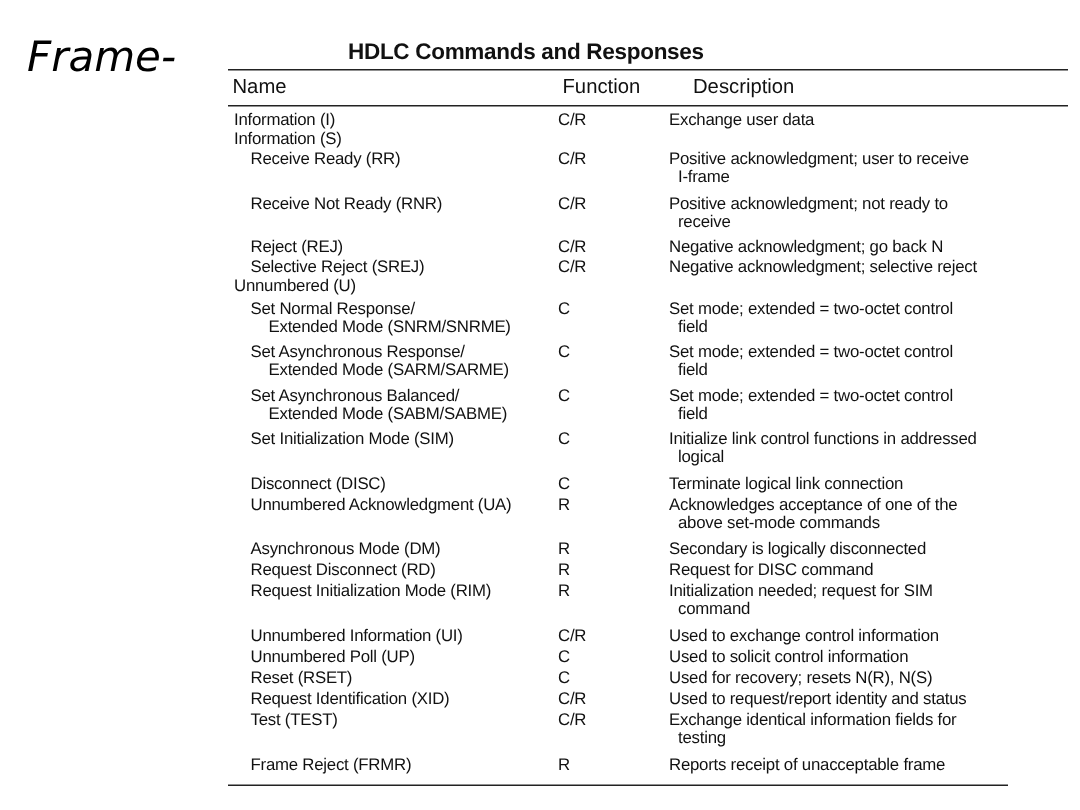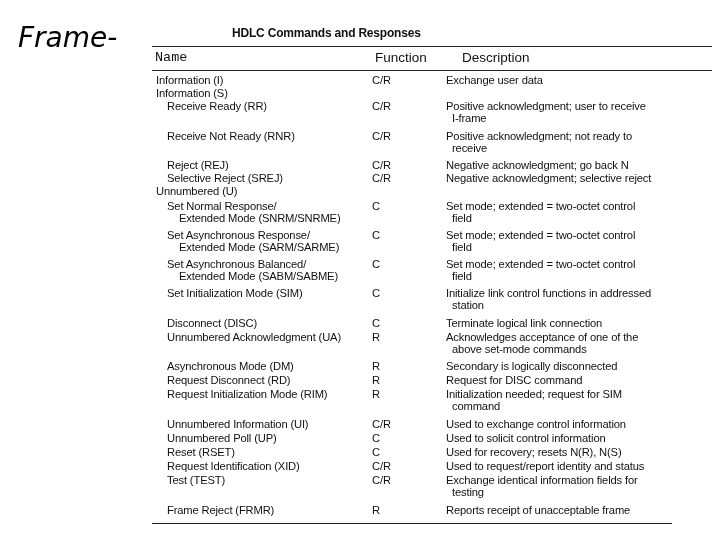--- a/index.html
+++ b/index.html
@@ -8,28 +8,28 @@
       font-family: "Liberation Sans", sans-serif; color: #111;
     }
     .slide-title {
       position: absolute; left: 18px; top: 22px;
       font-family: "DejaVu Sans", sans-serif; font-size: 28px; line-height: 31px;
       color: #000;
     }
     .slide-title div { white-space: nowrap; font-style: italic; }
     .table-wrap { position: absolute; left: 150px; top: 26px; width: 565px; }
     .table-caption {
-      position: absolute; left: 82px; top: 0px; font-weight: bold; font-size: 12px; letter-spacing: -0.2px;
+      position: absolute; left: 82px; top: 0px; font-weight: bold; font-size: 15px; letter-spacing: -0.2px;
     }
     .rule { position: absolute; left: 2px; height: 0; border-top: 1.6px solid #222; }
     .rule.top { top: 20px; width: 560px; }
     .rule.mid { top: 44px; width: 560px; border-top-width: 1.2px; }
     .rule.bottom { top: 497px; width: 520px; }
     .hdr { position: absolute; top: 24px; font-size: 13.5px; }
-    .hdr.name { left: 5px; font-family: Liberation Mono, monospace; }
+    .hdr.name { left: 5px; }
     .hdr.func { left: 225px; }
     .hdr.desc { left: 312px; }
     .rows { position: absolute; left: 0; top: 48px; width: 565px; font-size: 11.2px; letter-spacing: -0.15px; }
     .row { position: absolute; left: 0; width: 565px; line-height: 12px; }
     .cell-name { position: absolute; left: 6px; white-space: nowrap; }
     .cell-name.l1 { left: 17px; }
     .cell-name .cont { display: block; padding-left: 12px; }
     .cell-func { position: absolute; left: 222px; }
     .cell-desc { position: absolute; left: 296px; white-space: nowrap; }
     .cell-desc .cont { display: block; padding-left: 6px; }
@@ -103,21 +103,21 @@
 
     <div class="row" style="top:184px">
       <span class="cell-name l1"><span>Set Asynchronous Balanced/</span><span class="cont">Extended Mode (SABM/SABME)</span></span>
       <span class="cell-func">C</span>
       <span class="cell-desc"><span>Set mode; extended = two-octet control</span><span class="cont">field</span></span>
     </div>
 
     <div class="row" style="top:213px">
       <span class="cell-name l1">Set Initialization Mode (SIM)</span>
       <span class="cell-func">C</span>
-      <span class="cell-desc"><span>Initialize link control functions in addressed</span><span class="cont">station</span></span>
+      <span class="cell-desc"><span>Initialize link control functions in addressed</span><span class="cont">logical</span></span>
     </div>
 
     <div class="row" style="top:243px">
       <span class="cell-name l1">Disconnect (DISC)</span>
       <span class="cell-func">C</span>
       <span class="cell-desc"><span>Terminate logical link connection</span></span>
     </div>
 
     <div class="row" style="top:257px">
       <span class="cell-name l1">Unnumbered Acknowledgment (UA)</span>

